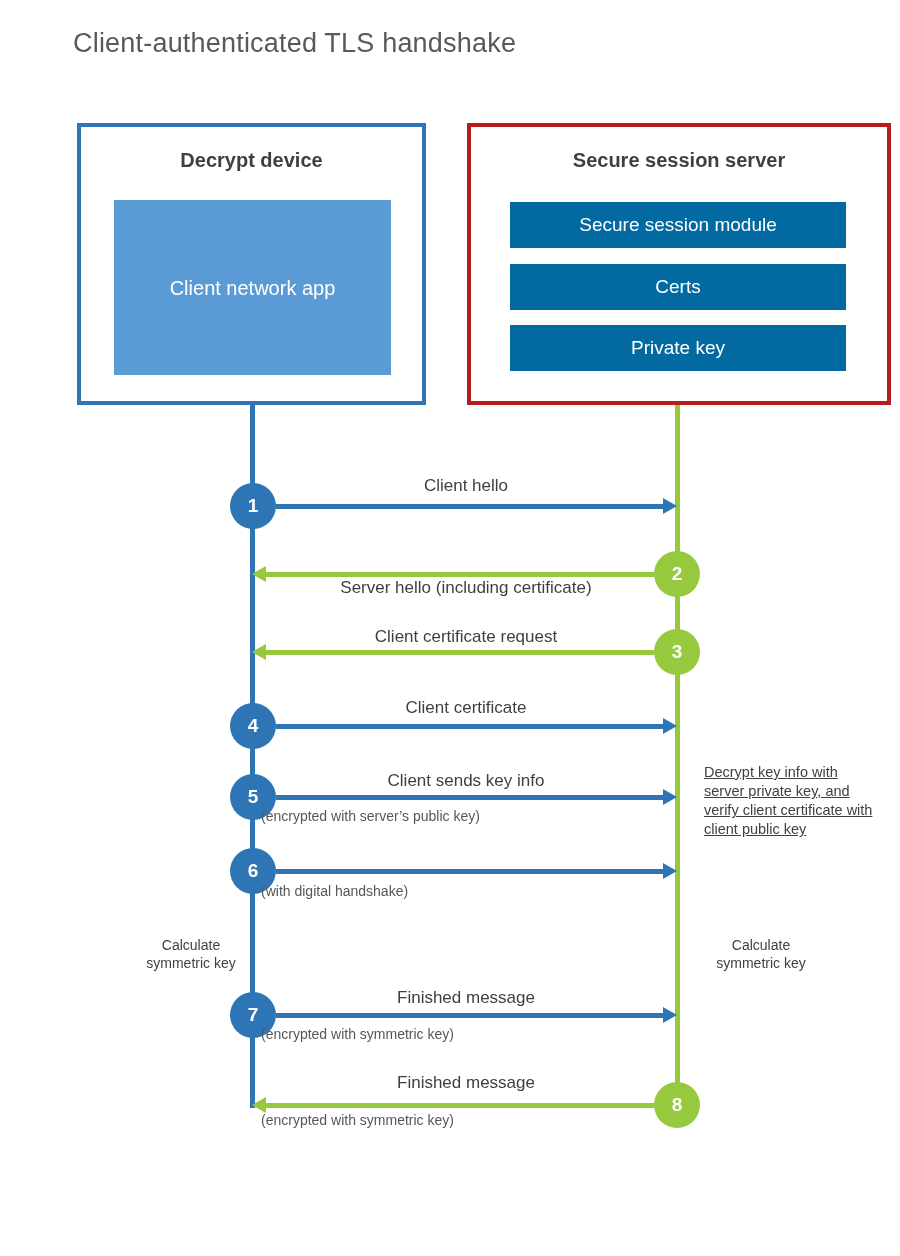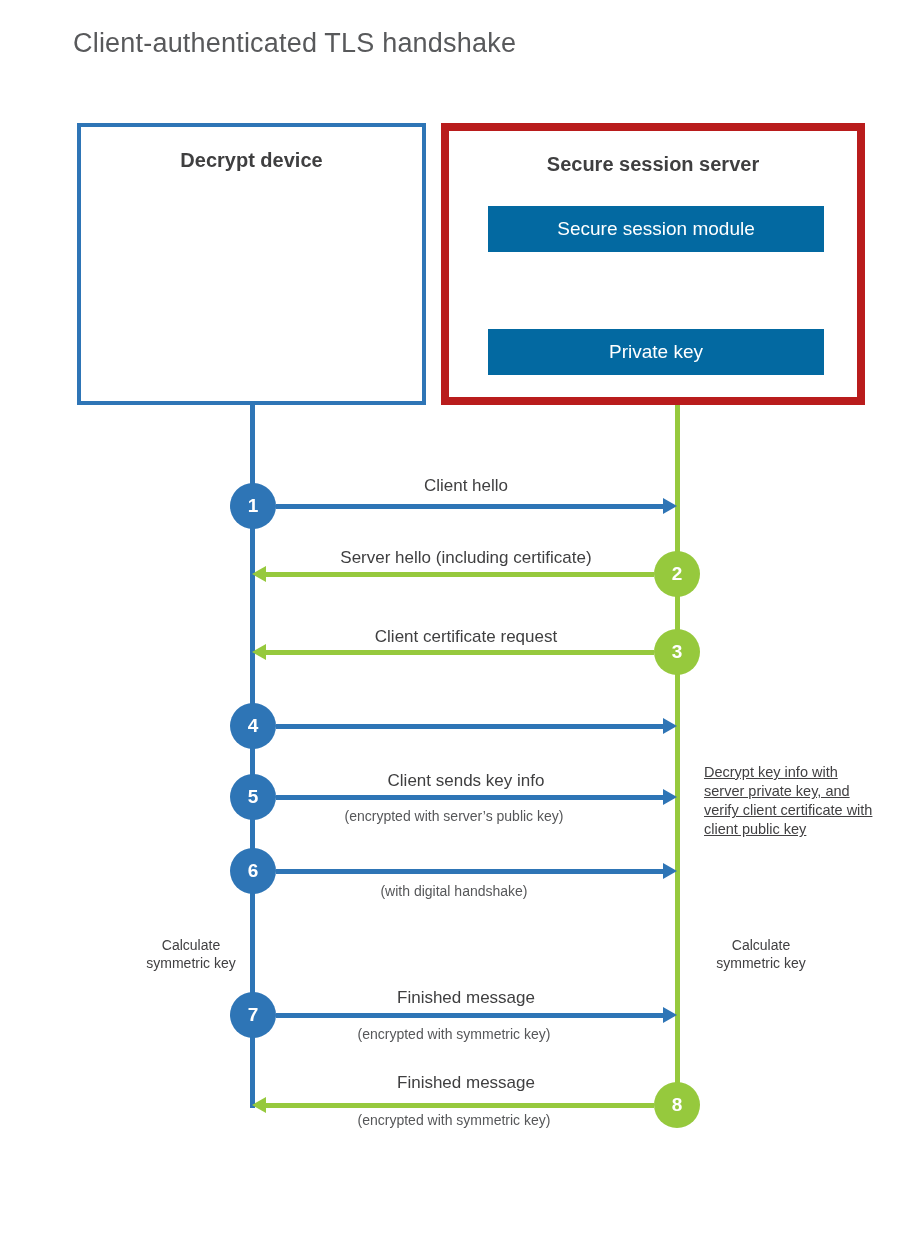--- a/index.html
+++ b/index.html
@@ -16,21 +16,21 @@
   
   .page-title{
     left:37px;top:28px;
     font-size:27px;font-weight:300;letter-spacing:0.2px;
     color:#58595b;
   }
 
   
   .actor-box{box-sizing:border-box;background:#fff;}
   .client-box{left:41px;top:123px;width:349px;height:282px;border:4px solid #2e75b6;}
-  .server-box{left:405px;top:123px;width:424px;height:282px;border:8px solid #b91c1c;}
+  .server-box{left:431px;top:123px;width:424px;height:282px;border:4px solid #b91c1c;}
   .actor-title{
     position:absolute;left:0;top:22px;width:100%;
     text-align:center;font-size:20px;font-weight:700;color:#3f3f40;
   }
   .app-box{
     position:absolute;left:33px;top:73px;width:277px;height:175px;
     background:#5b9bd5;display:flex;align-items:center;justify-content:center;
   }
   .app-box span{
     display:block;width:170px;text-align:center;
@@ -64,21 +64,21 @@
   .arrow-head{width:0;height:0;border-top:8px solid transparent;border-bottom:8px solid transparent;}
   .arrow-head.right{left:627px;border-left:14px solid #2e75b6;}
   .arrow-head.left{left:216px;border-right:14px solid #96c93d;}
 
   
   .msg-label{
     left:218px;width:424px;text-align:center;
     font-size:17px;color:#3f3f40;
   }
   .msg-sub{
-    left:206px;width:424px;text-align:center;
+    left:225px;width:424px;text-align:left;
     font-size:14px;color:#565759;
   }
 
   
   .side-note{
     left:668px;top:763px;width:172px;
     font-size:14.5px;line-height:1.32;color:#414042;text-decoration:underline;
   }
   .calc-note{
     top:936px;width:110px;text-align:center;
@@ -89,46 +89,51 @@
 </style>
 </head>
 <body>
 
 <div id="canvas">
 
   <div class="abs page-title">Client-authenticated TLS handshake</div>
 
   <div class="abs actor-box client-box">
     <div class="actor-title">Decrypt device</div>
+    <div class="app-box">
+      <span>Client network app</span>
+    </div>
   </div>
 
   <div class="abs actor-box server-box">
     <div class="actor-title">Secure session server</div>
     <div class="server-bar bar-0">Secure session module</div>
+    <div class="server-bar bar-1">Certs</div>
     <div class="server-bar bar-2">Private key</div>
   </div>
 
   <div class="abs lifeline blue"></div>
   <div class="abs lifeline green"></div>
 
   <div class="abs msg-label" style="top:476px">Client hello</div>
   <div class="abs arrow-line blue" style="top:504px"></div>
   <div class="abs arrow-head right" style="top:498px"></div>
   <div class="abs step-circle blue" style="top:483px">1</div>
 
-  <div class="abs msg-label" style="top:548px">Server hello (including certificate)</div>
+  <div class="abs msg-label" style="top:578px">Server hello (including certificate)</div>
   <div class="abs arrow-line green" style="top:572px"></div>
   <div class="abs arrow-head left" style="top:566px"></div>
   <div class="abs step-circle green" style="top:551px">2</div>
 
   <div class="abs msg-label" style="top:627px">Client certificate request</div>
   <div class="abs arrow-line green" style="top:650px"></div>
   <div class="abs arrow-head left" style="top:644px"></div>
   <div class="abs step-circle green" style="top:629px">3</div>
 
+  <div class="abs msg-label" style="top:698px">Client certificate</div>
   <div class="abs arrow-line blue" style="top:724px"></div>
   <div class="abs arrow-head right" style="top:718px"></div>
   <div class="abs step-circle blue" style="top:703px">4</div>
 
   <div class="abs msg-label" style="top:771px">Client sends key info</div>
   <div class="abs arrow-line blue" style="top:795px"></div>
   <div class="abs arrow-head right" style="top:789px"></div>
   <div class="abs step-circle blue" style="top:774px">5</div>
   <div class="abs msg-sub" style="top:808px">(encrypted with server’s public key)</div>
 

